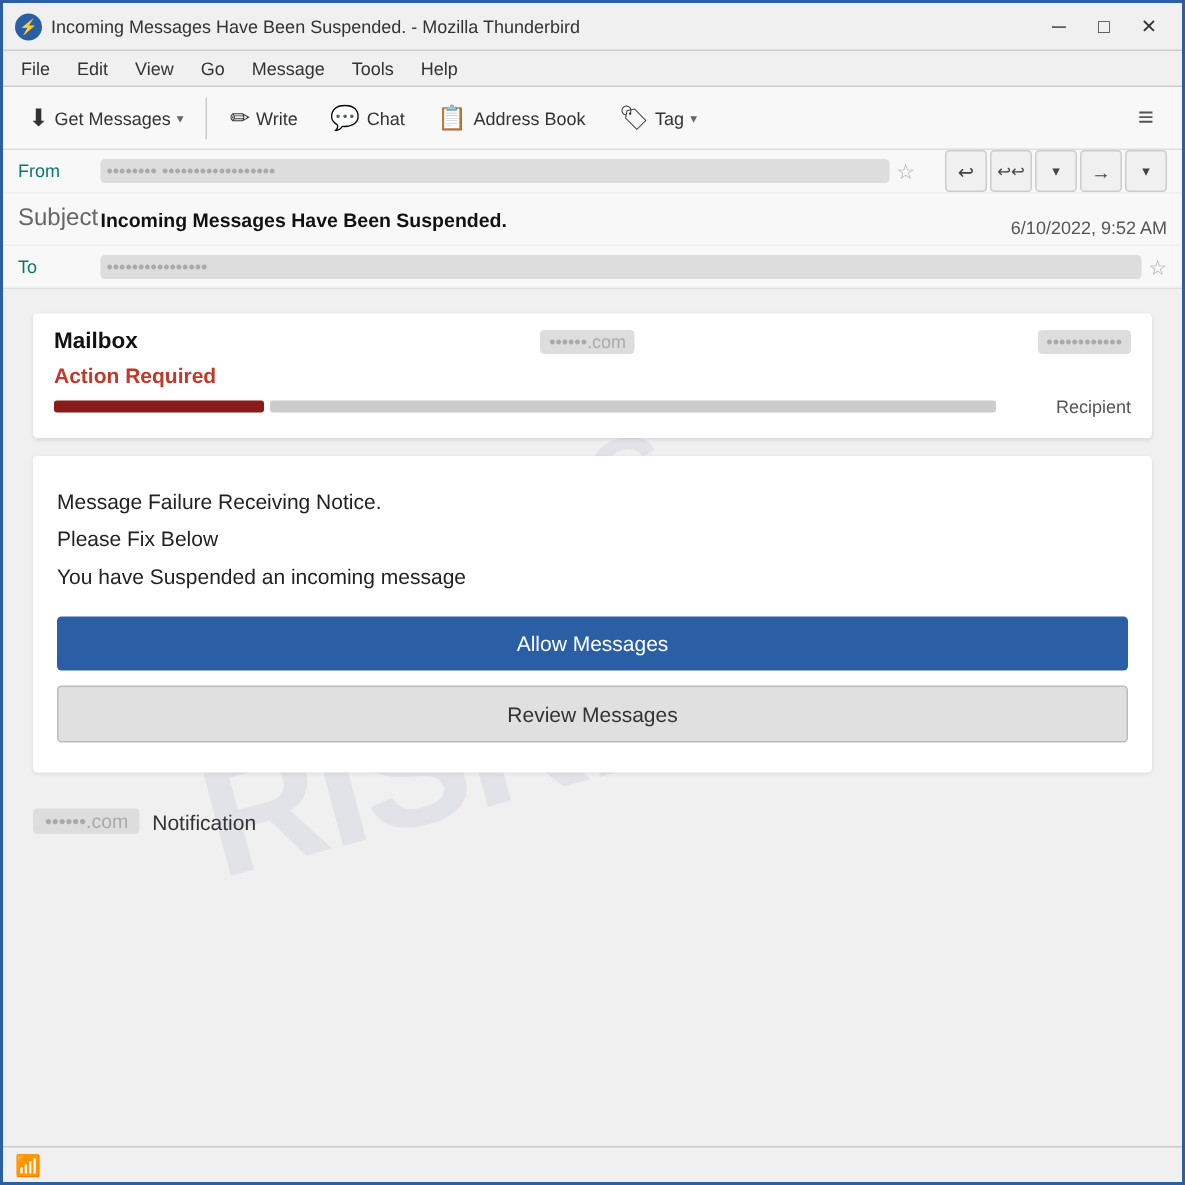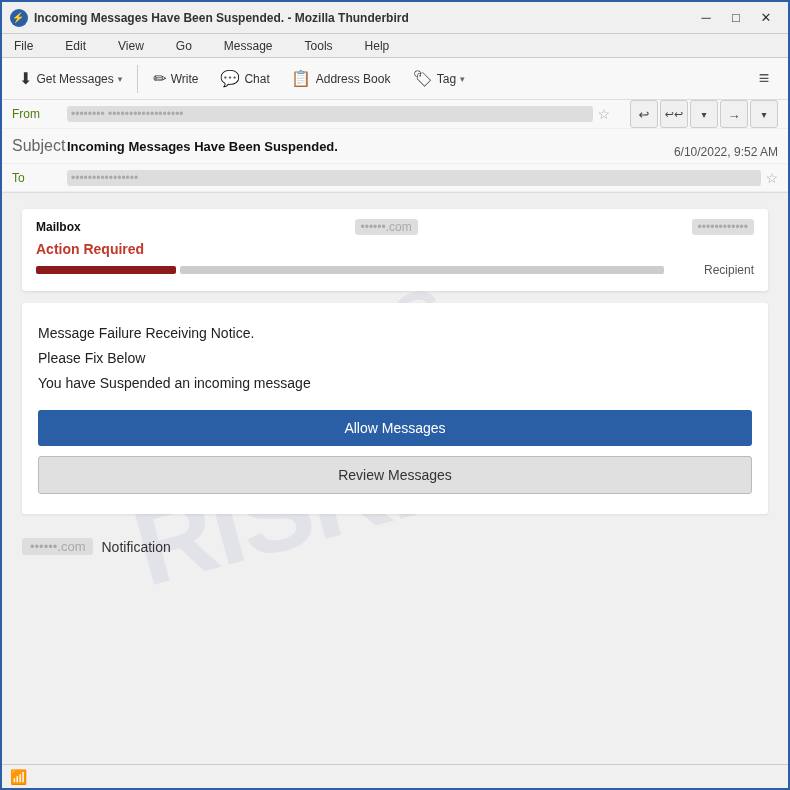--- a/index.html
+++ b/index.html
@@ -34,21 +34,20 @@
       align-items: center;
       justify-content: center;
       color: white;
       font-size: 10px;
       font-weight: bold;
     }
     .title-bar-text {
       flex: 1;
       font-size: 12px;
       color: #333;
-      font-weight: bold;
     }
     .title-bar-controls {
       display: flex;
       gap: 2px;
     }
     .title-bar-btn {
       width: 28px;
       height: 22px;
       background: none;
       border: none;
@@ -61,21 +60,21 @@
     }
 
     
     .menu-bar {
       background: #f0f0f0;
       height: 24px;
       display: flex;
       align-items: center;
       padding: 0 4px;
       border-bottom: 1px solid #ccc;
-      gap: 16px;
+      gap: 2px;
     }
     .menu-item {
       padding: 2px 8px;
       font-size: 12px;
       color: #333;
       cursor: pointer;
       border-radius: 2px;
     }
 
     
@@ -154,21 +153,21 @@
       border-bottom: 1px solid #ddd;
     }
     .email-header-row {
       display: flex;
       align-items: center;
       padding: 4px 10px;
       border-bottom: 1px solid #eee;
       min-height: 28px;
     }
     .email-header-label {
-      color: #4d7c0f;
+      color: #0f766e;
       font-size: 12px;
       min-width: 55px;
       font-weight: normal;
     }
     .email-header-value {
       font-size: 12px;
       color: #333;
       flex: 1;
     }
     .email-header-value.blurred {
@@ -257,21 +256,21 @@
       margin-bottom: 12px;
       box-shadow: 0 1px 3px rgba(0,0,0,0.1);
     }
     .mailbox-title-row {
       display: flex;
       align-items: center;
       justify-content: space-between;
       margin-bottom: 6px;
     }
     .mailbox-title {
-      font-size: 12px;
+      font-size: 15px;
       font-weight: bold;
       color: #111;
     }
     .mailbox-domain {
       font-size: 12px;
       color: #aaa;
       background: #ddd;
       border-radius: 3px;
       padding: 1px 6px;
     }

